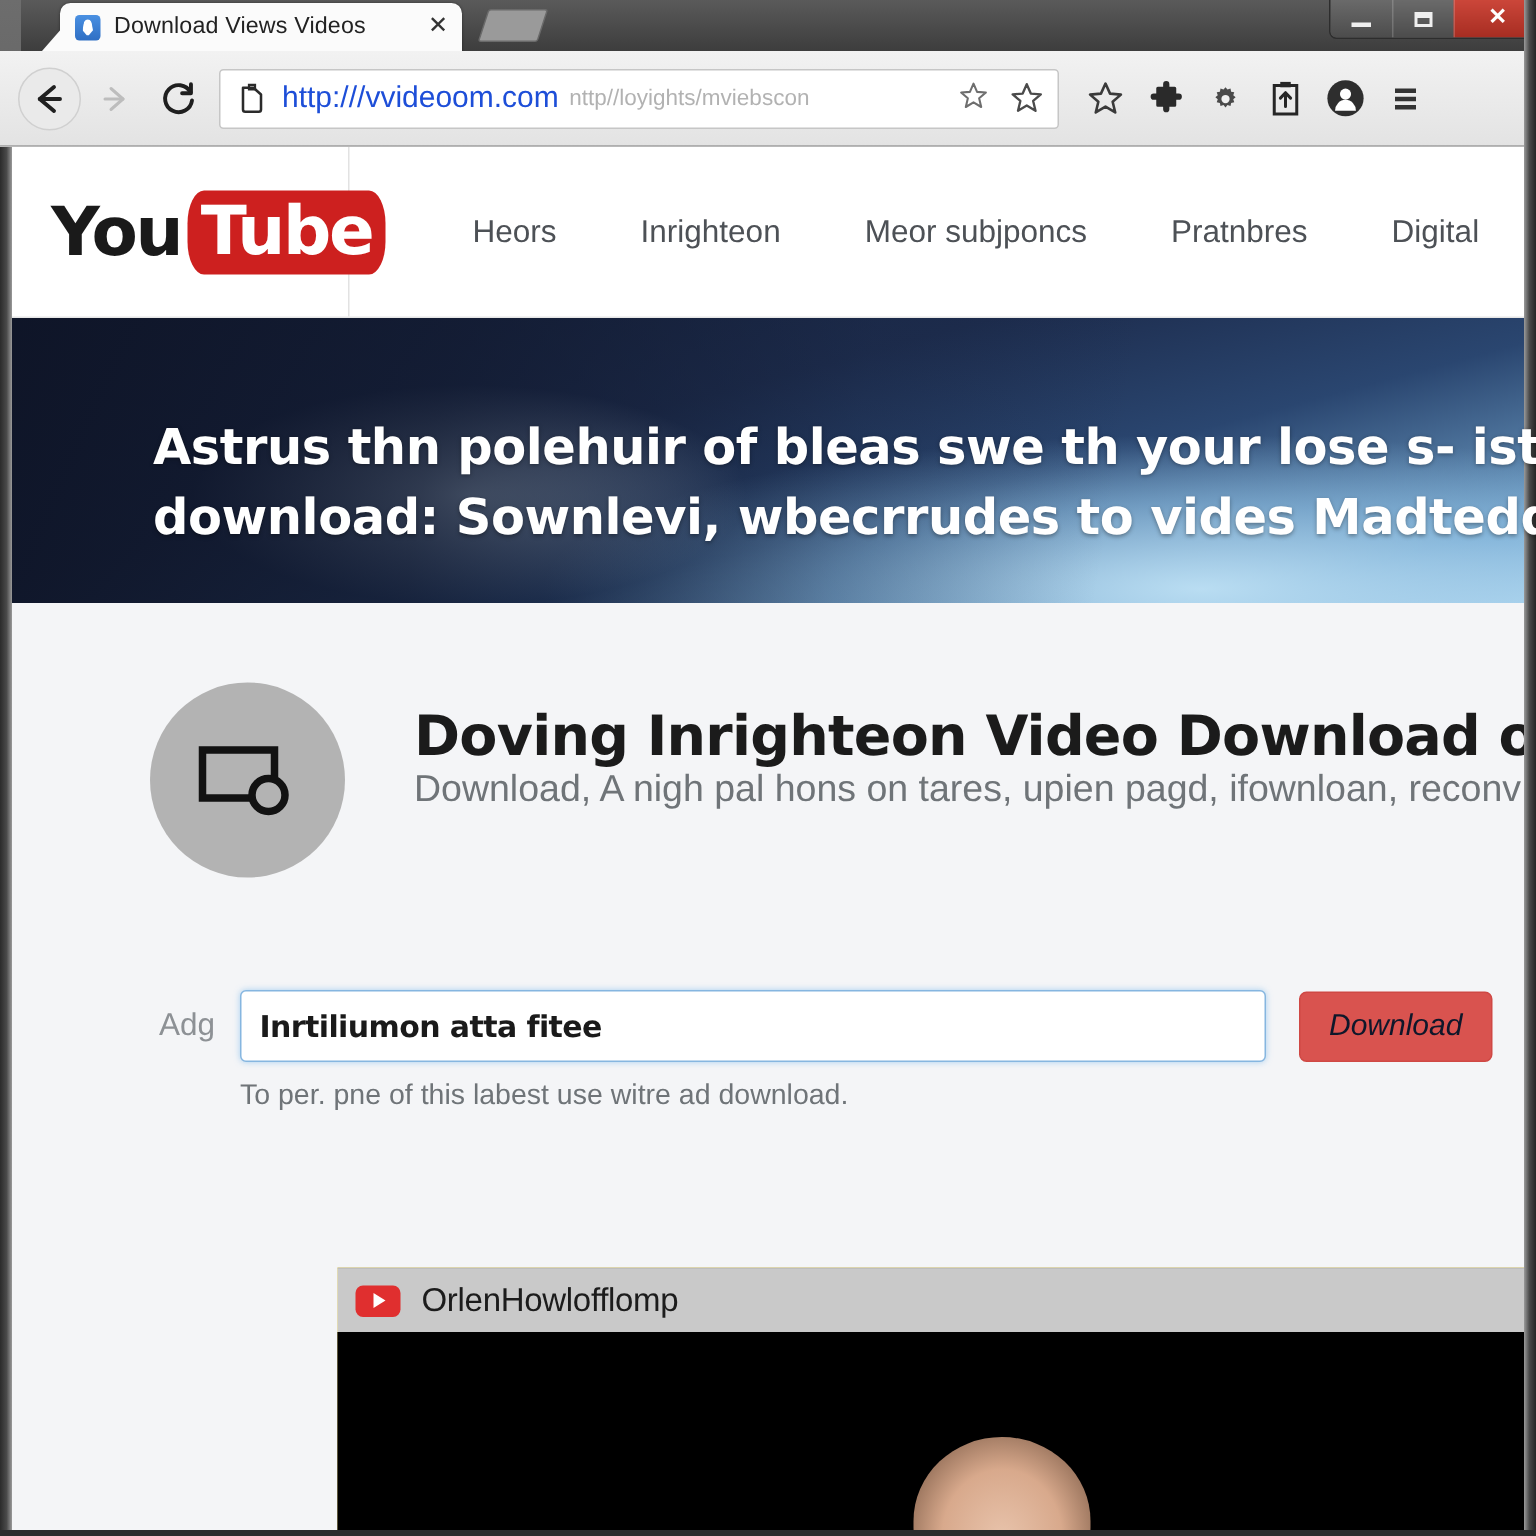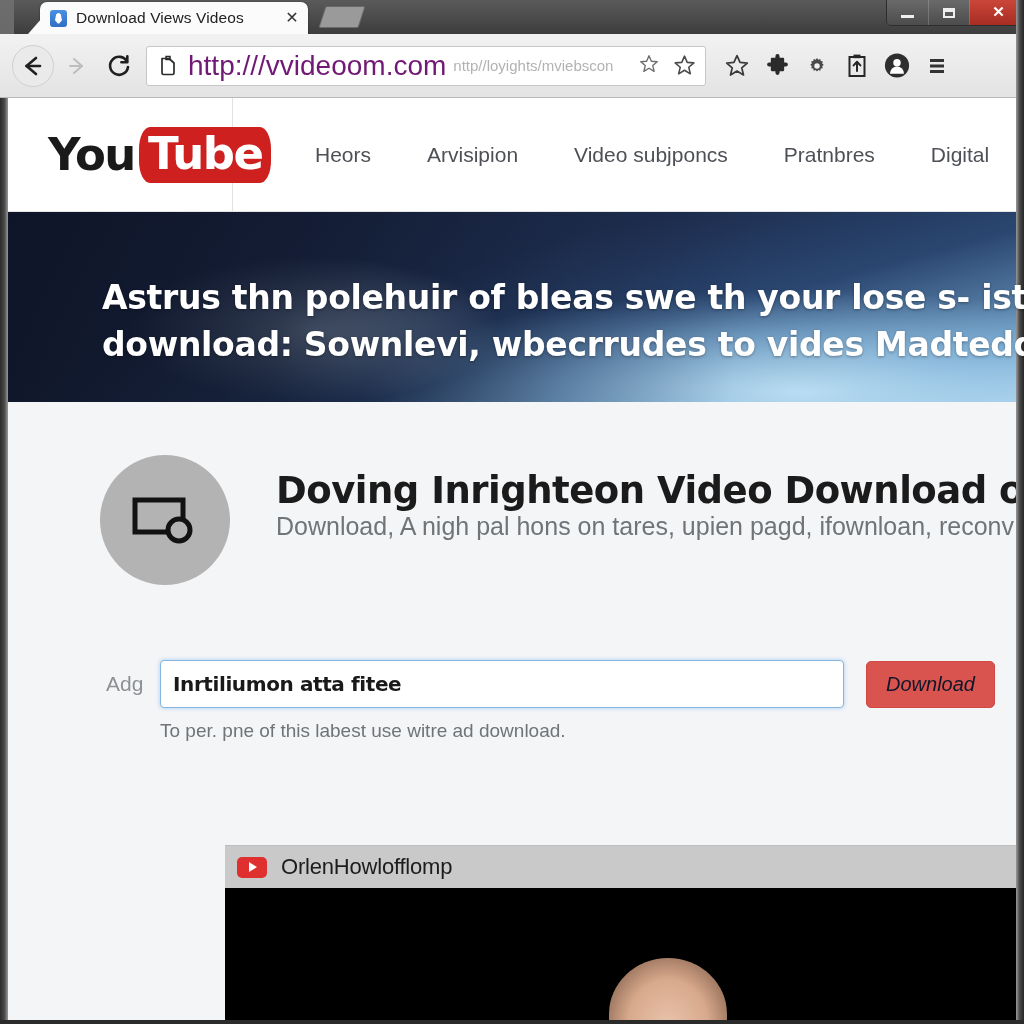--- a/index.html
+++ b/index.html
@@ -118,21 +118,21 @@
     background: #fff;
     border: 1px solid #c6c6c6;
     border-radius: 3px;
     display: flex; align-items: center;
     padding: 0 8px 0 12px;
     max-width: 560px;
     overflow: hidden;
   }
   #page-icon { flex: 0 0 auto; margin-right: 10px; }
   #url-main {
-    font-size: 28px; color: #701a75; white-space: nowrap;
+    font-size: 20px; color: #1d4ed8; white-space: nowrap;
     font-family: "Liberation Sans", sans-serif;
   }
   #url-sub {
     font-size: 15px; color: #b2b2b2; white-space: nowrap;
     margin-left: 7px; 
     overflow: hidden;
   }
   .star-in {
     flex: 0 0 auto; margin-left: auto; padding-left: 6px;
     display: flex; gap: 12px;
@@ -154,21 +154,21 @@
 
   
   #siteheader {
     height: 114px; background: #fff;
     display: flex; align-items: center;
     border-bottom: 1px solid #e6e6e6;
     position: relative;
   }
   #logo-wrap {
     width: 225px; height: 100%;
-    display: flex; align-items: center; padding-left: 40px;
+    display: flex; align-items: center; padding-left: 26px;
     border-right: 1px solid #e2e2e2;
     flex: 0 0 auto;
   }
   #logo {
     display: flex; align-items: center;
     font-family: "DejaVu Sans", sans-serif;
     font-weight: bold; font-size: 45px;
     letter-spacing: -1.5px;
   }
   #logo-you { color: #1a1a1a; }
@@ -458,22 +458,22 @@
 
     <div id="siteheader">
       <div id="logo-wrap">
         <div id="logo">
           <span id="logo-you">You</span>
           <span id="logo-tube">Tube</span>
         </div>
       </div>
       <nav id="sitenav">
         <span class="navitem">Heors</span>
-        <span class="navitem">Arvisipion</span>
-        <span class="navitem">Video subjponcs</span>
+        <span class="navitem">Inrighteon</span>
+        <span class="navitem">Meor subjponcs</span>
         <span class="navitem">Pratnbres</span>
         <span class="navitem">Digital</span>
 
       </nav>
     </div>
 
     <div id="hero">
       <div id="hero-text">
         <div>Astrus thn polehuir of bleas swe th your lose s- istrel, tor affe</div>
         <div>download: Sownlevi, wbecrrudes to vides Madtedd in Bright</div>

